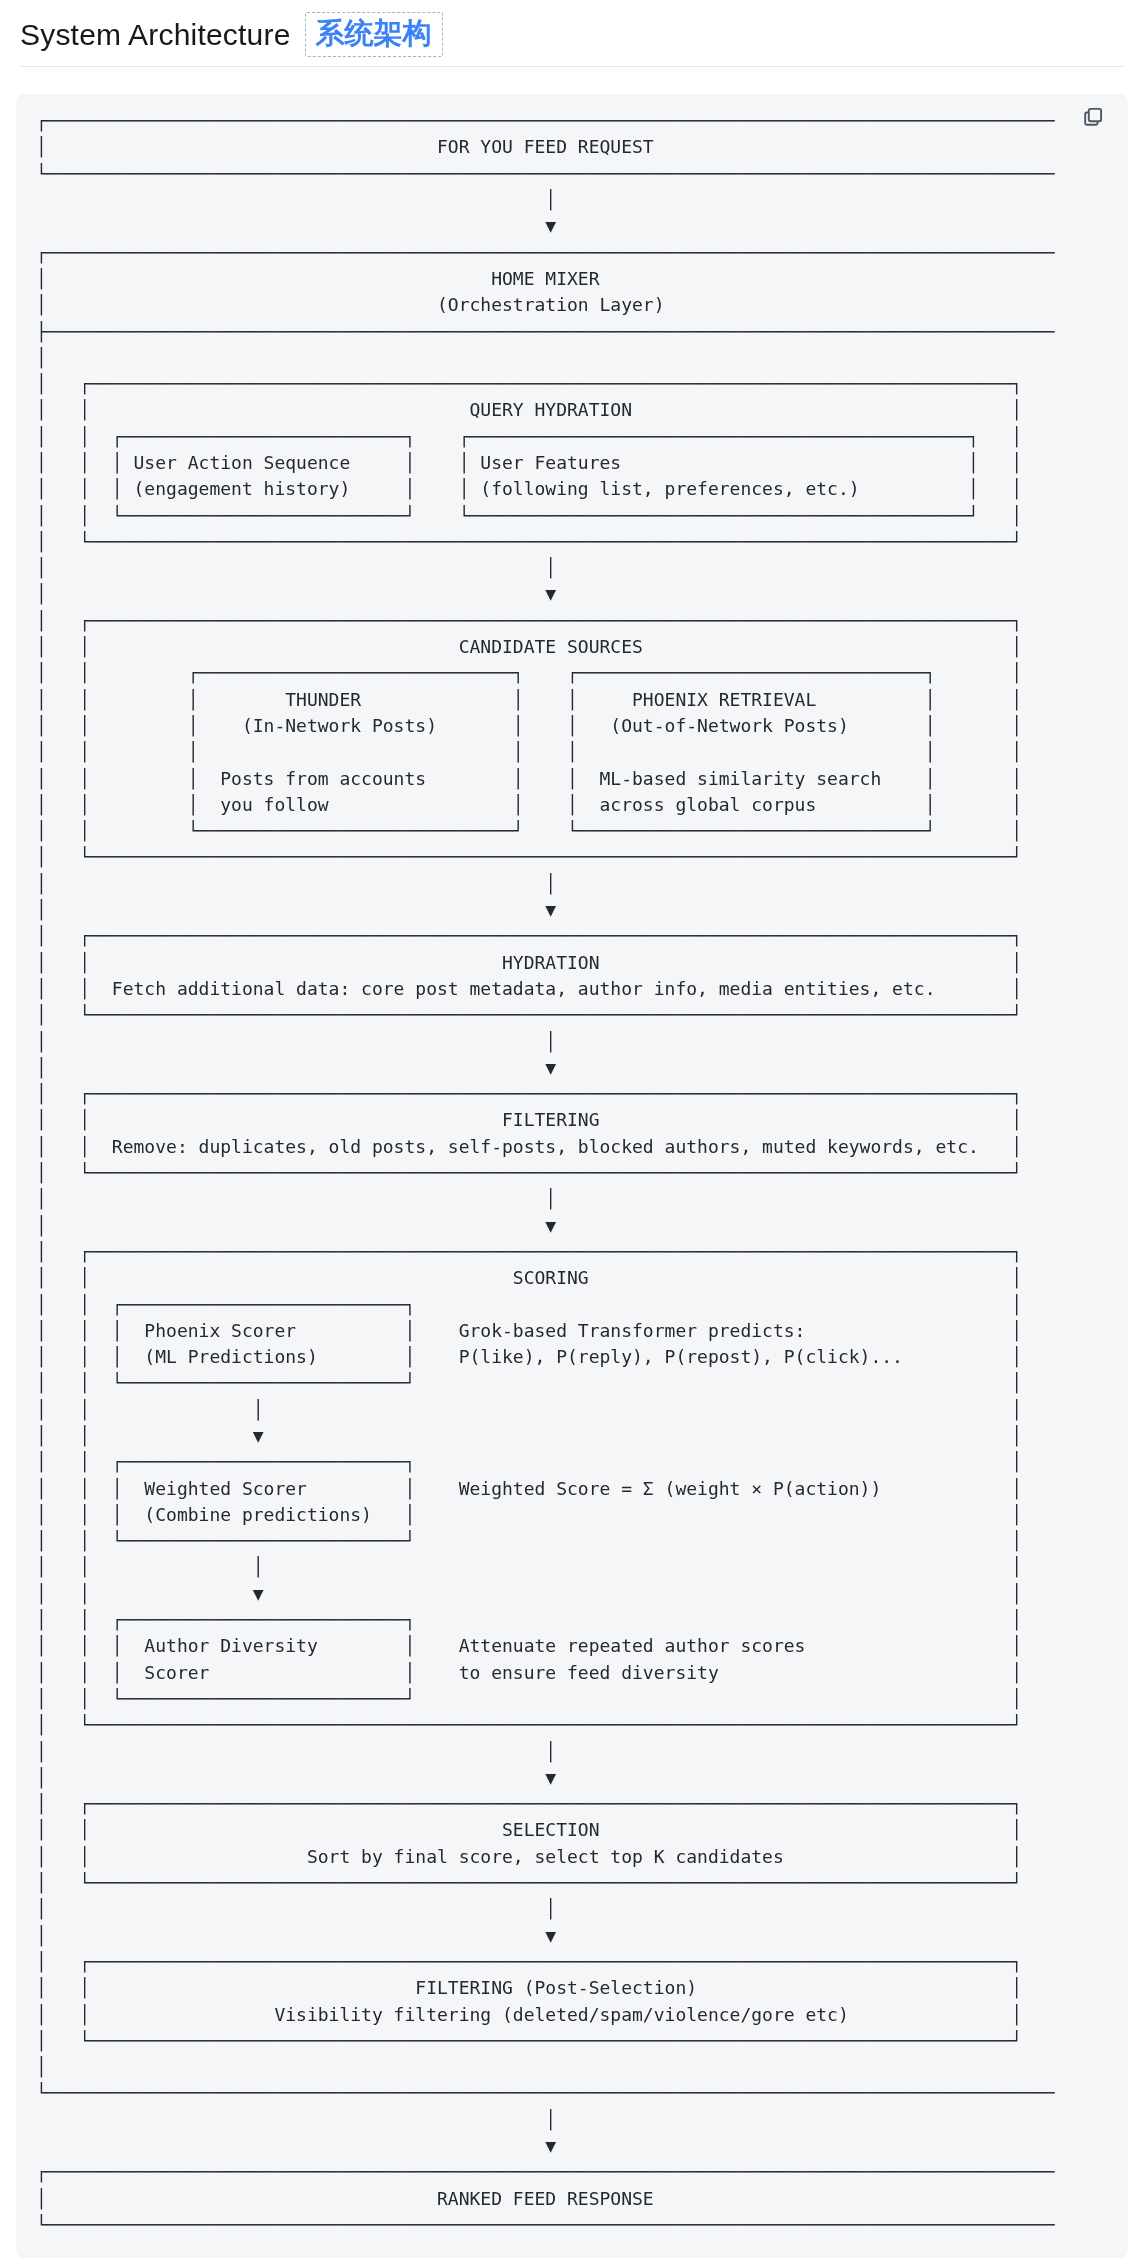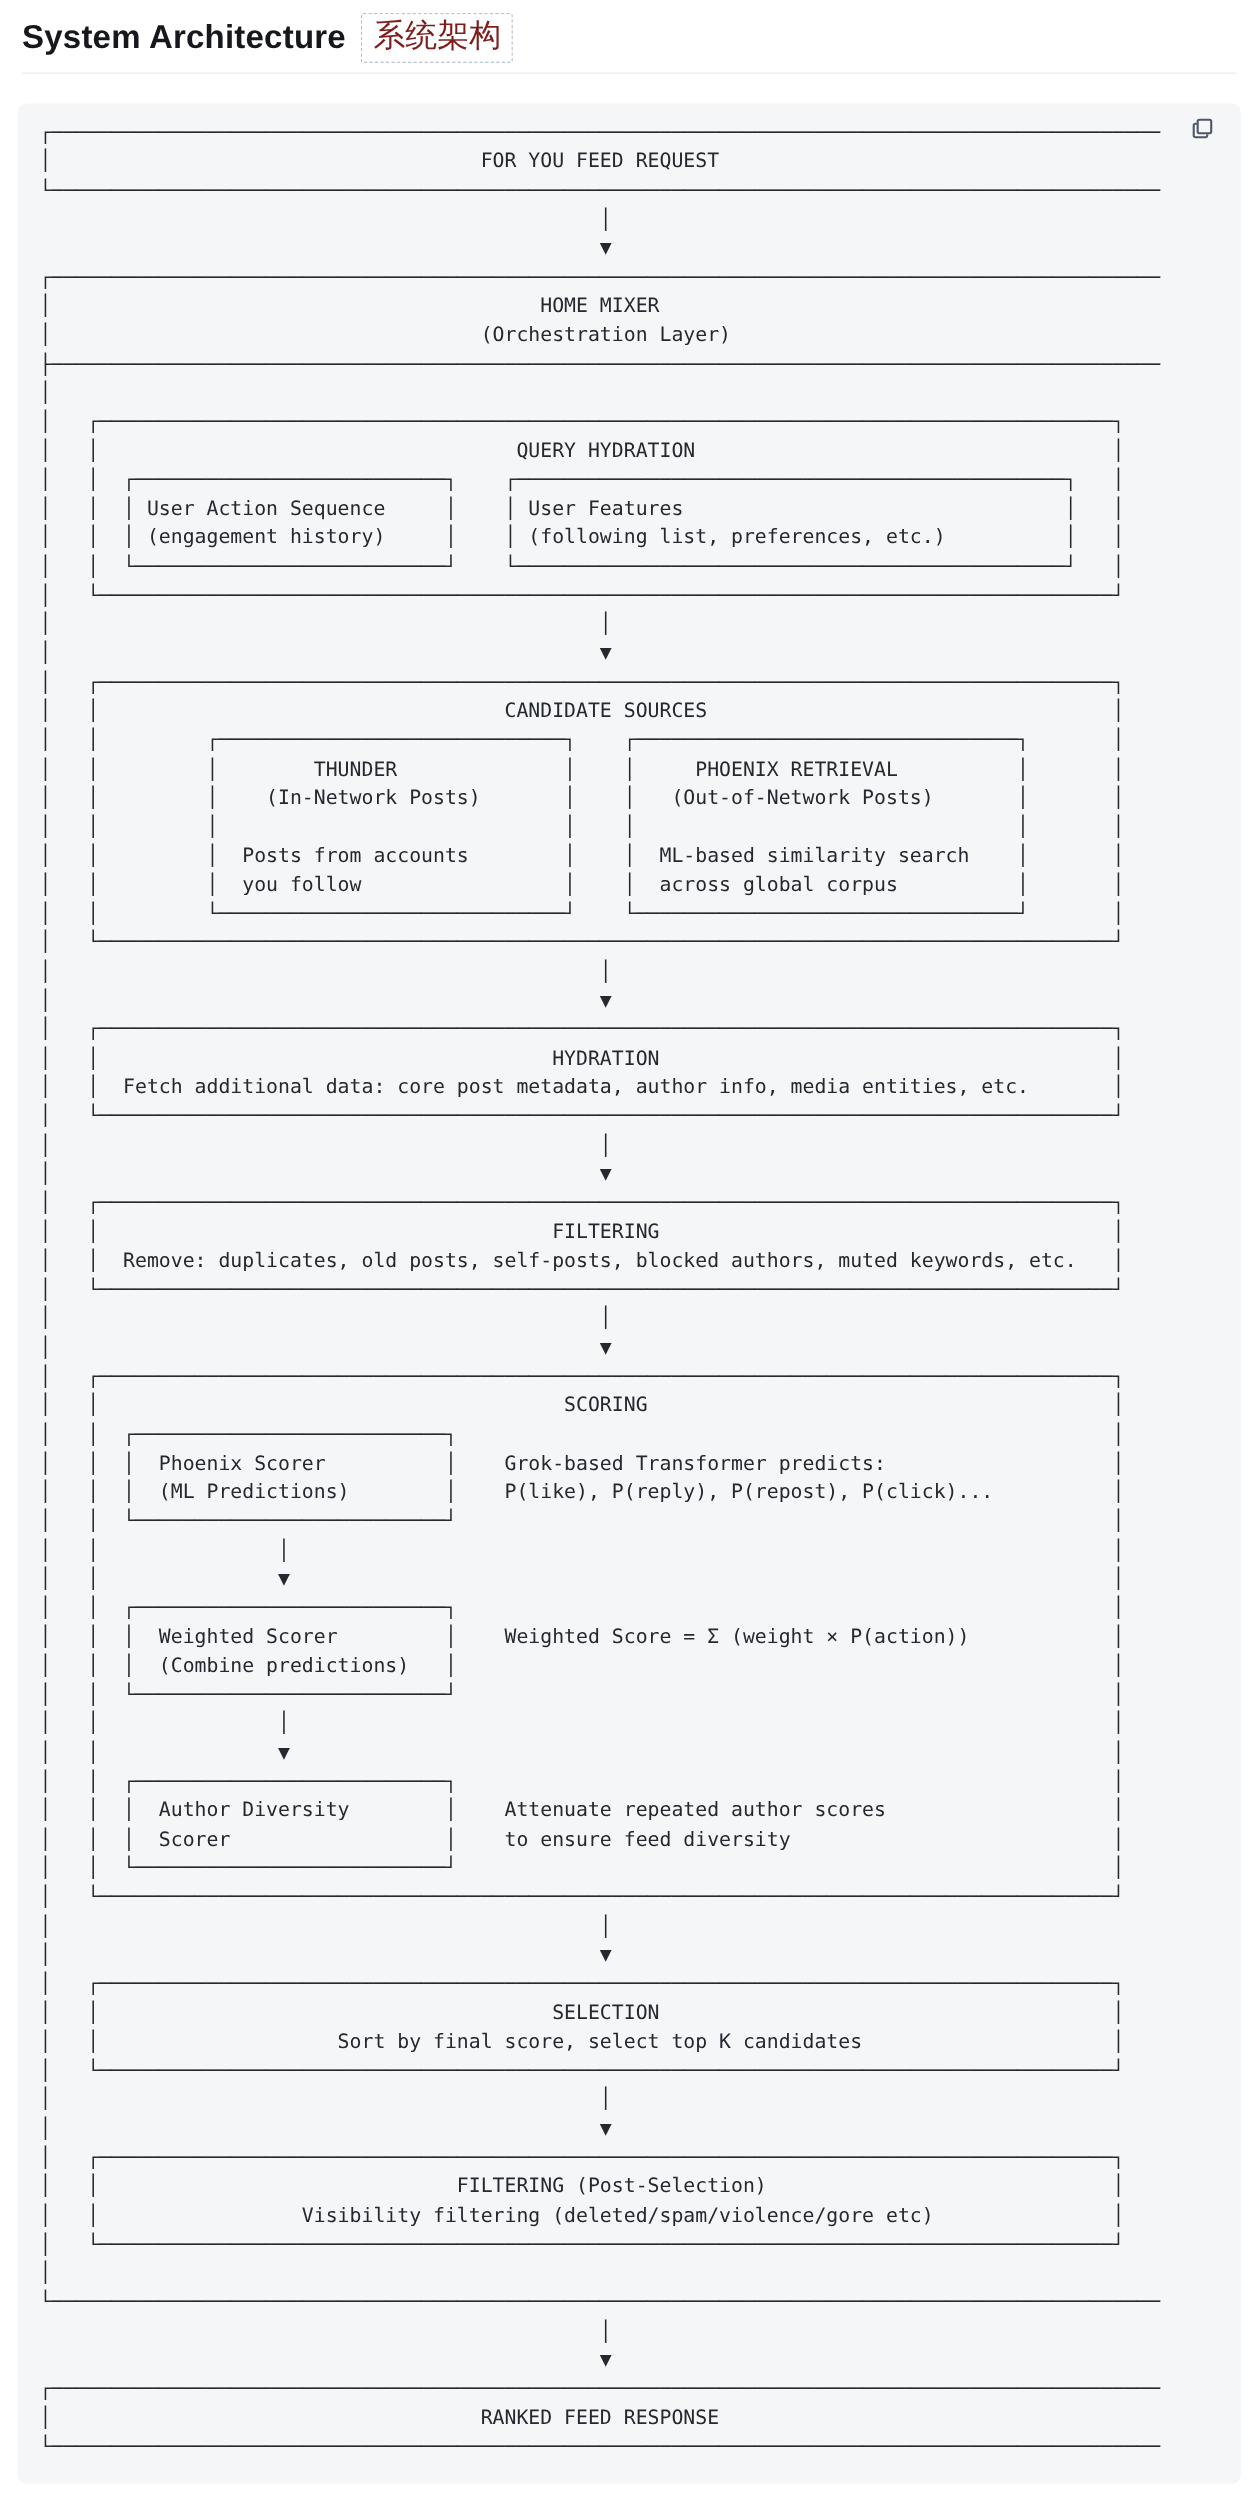--- a/index.html
+++ b/index.html
@@ -14,33 +14,33 @@
     padding: 12px 20px 0 20px;
   }
   .title-row {
     display: flex;
     align-items: center;
     padding-bottom: 9px;
     border-bottom: 1px solid #e7e9ec;
   }
   .page-title {
     font-size: 30px;
-    font-weight: 700;
+    font-weight: 400;
     color: #16181d;
     letter-spacing: 0.2px;
   }
   .title-annotation {
     display: inline-block;
     margin-left: 14px;
     padding: 1px 10px 3px 10px;
     border: 1px dashed #a8b3c2;
     border-radius: 2px;
     font-size: 29px;
-    font-weight: 400;
-    color: #7f1d1d;
+    font-weight: 700;
+    color: #3b82f6;
     line-height: 1.35;
   }
   .code-panel {
     position: relative;
     margin: 27px 16px 13px 16px;
     width: 1112px;
     background: #f5f6f8;
     border-radius: 8px;
     padding: 14px 20px 20px 20px;
   }

